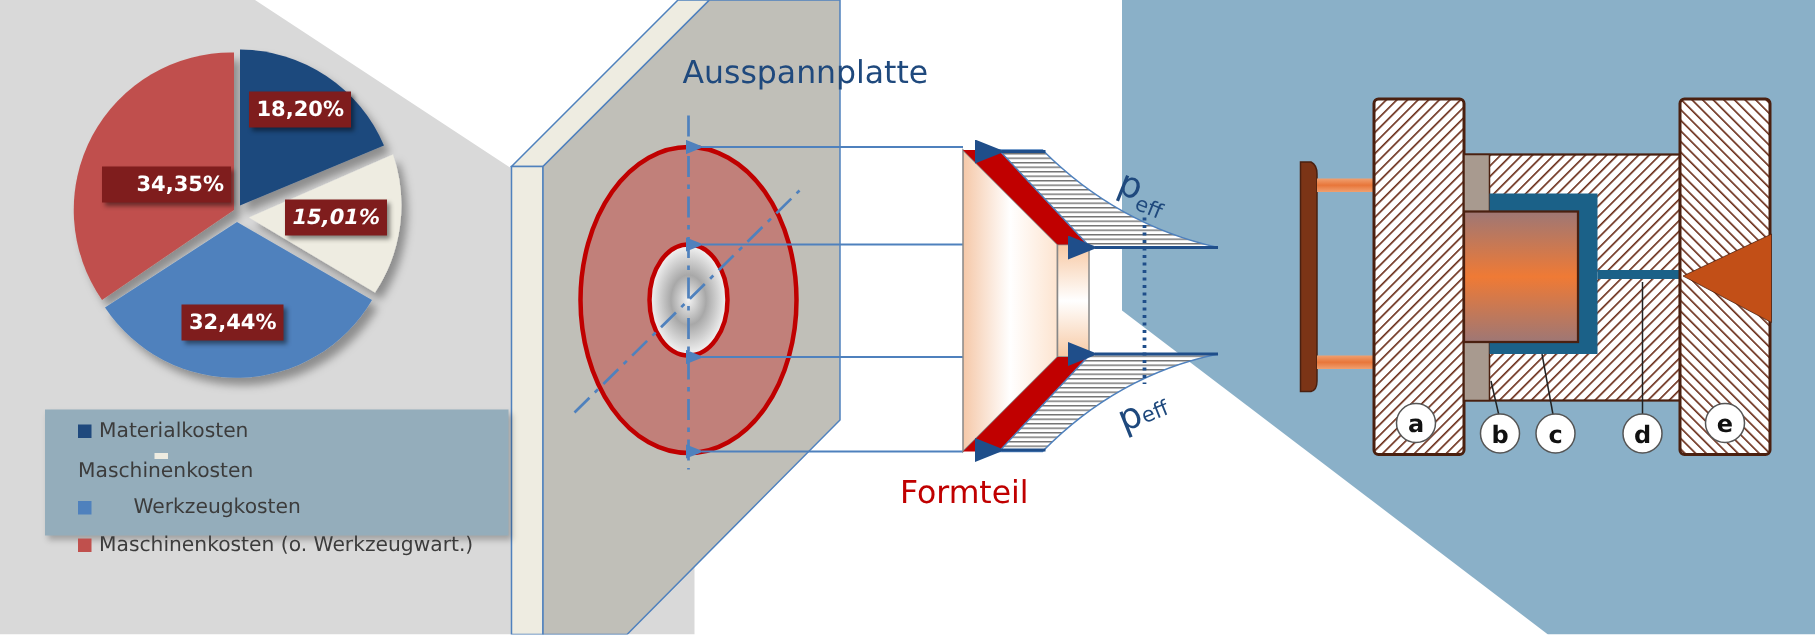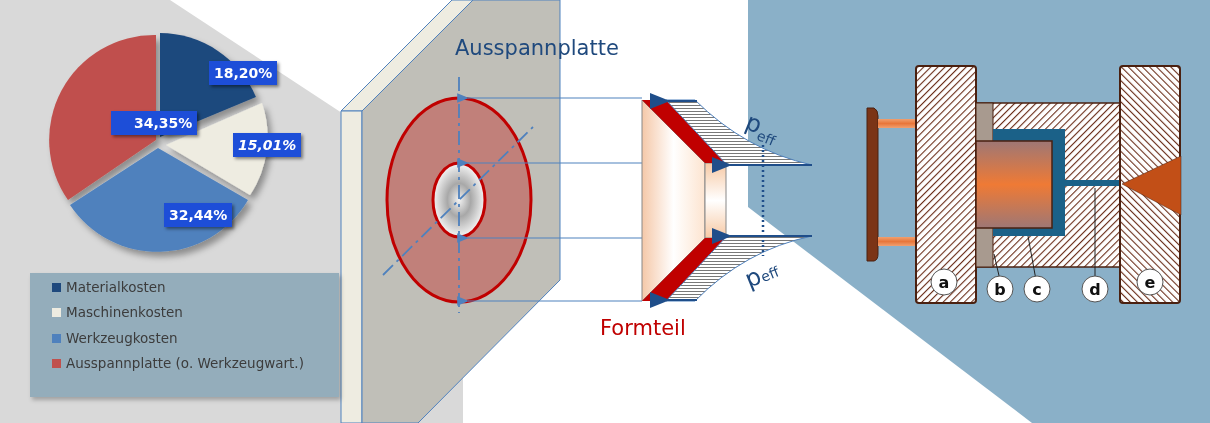--- a/index.html
+++ b/index.html
@@ -1,25 +1,25 @@
 <!DOCTYPE html>
 <html><head>
 <meta charset="utf-8">
 <style>
   html, body { margin: 0; padding: 0; background: #ffffff; }
   body { width: 1210px; height: 423px; overflow: hidden; position: relative; font-family: "DejaVu Sans", sans-serif; }
   svg { display: block; position: absolute; left: 0; top: 0; }
   .lbl { font-family: "DejaVu Sans", sans-serif; }
-  .legend { position: absolute; left: 30px; top: 273px; width: 309px; height: 124px;
+  .legend { position: absolute; left: 30px; top: 273px; width: 309px; height: 84px;
             background: #94adbb; box-shadow: 2px 3px 4px rgba(0,0,0,0.25); }
   .legend-item { position: absolute; left: 22px; height: 20px; display: flex; align-items: center;
                  font-family: "DejaVu Sans", sans-serif; font-size: 13.5px; color: #3c3c3c; white-space: nowrap; }
   .legend-swatch { width: 9px; height: 9px; margin-right: 5px; }
-  .pct { position: absolute; background: #1d4ed8; color: #ffffff; font-weight: bold; font-family: "DejaVu Sans", sans-serif;
-         font-size: 14px; padding: 4px 5px; box-shadow: 2px 2px 3px rgba(0,0,0,0.45); line-height: 16px; margin-left: 43px; }
+  .pct { position: absolute; background: #7f1d1d; color: #ffffff; font-weight: bold; font-family: "DejaVu Sans", sans-serif;
+         font-size: 14px; padding: 4px 5px; box-shadow: 2px 2px 3px rgba(0,0,0,0.45); line-height: 16px; }
 </style>
 </head>
 <body>
 
 <svg width="1210" height="423" viewBox="0 0 1210 423">
   <defs>
     <pattern id="hatchBrown" patternUnits="userSpaceOnUse" width="5" height="5" patternTransform="rotate(45)">
       <rect width="5" height="5" fill="#ffffff"></rect>
       <line x1="0" y1="0" x2="0" y2="5" stroke="#6b2e1a" stroke-width="2.2"></line>
     </pattern>
@@ -176,25 +176,25 @@
 <div class="pct" style="left:166px; top:61px;">18,20%</div>
 <div class="pct" style="left:190px; top:133px;font-style:italic;">15,01%</div>
 <div class="pct" style="left:121px; top:203px;text-align:right;">32,44%</div>
 <div class="pct" style="left:68px; top:111px;padding-left:23px;">34,35%</div>
 
 <div class="legend">
   <div class="legend-item" style="top:4px;">
     <span class="legend-swatch" style="background:#1f497d;"></span>
     <span>Materialkosten</span>
   </div>
-  <div class="legend-item" style="top:29px;">
+  <div class="legend-item" style="top:29px;flex-direction:column;">
     <span class="legend-swatch" style="background:#eeece1;"></span>
     <span>Maschinenkosten</span>
   </div>
-  <div class="legend-item" style="top:55px;">
+  <div class="legend-item" style="top:55px;gap:23px;">
     <span class="legend-swatch" style="background:#4f81bd;"></span>
     <span>Werkzeugkosten</span>
   </div>
   <div class="legend-item" style="top:80px;">
     <span class="legend-swatch" style="background:#c0504d;"></span>
-    <span>Ausspannplatte (o. Werkzeugwart.)</span>
+    <span>Maschinenkosten (o. Werkzeugwart.)</span>
   </div>
 </div>
 
 </body></html>

